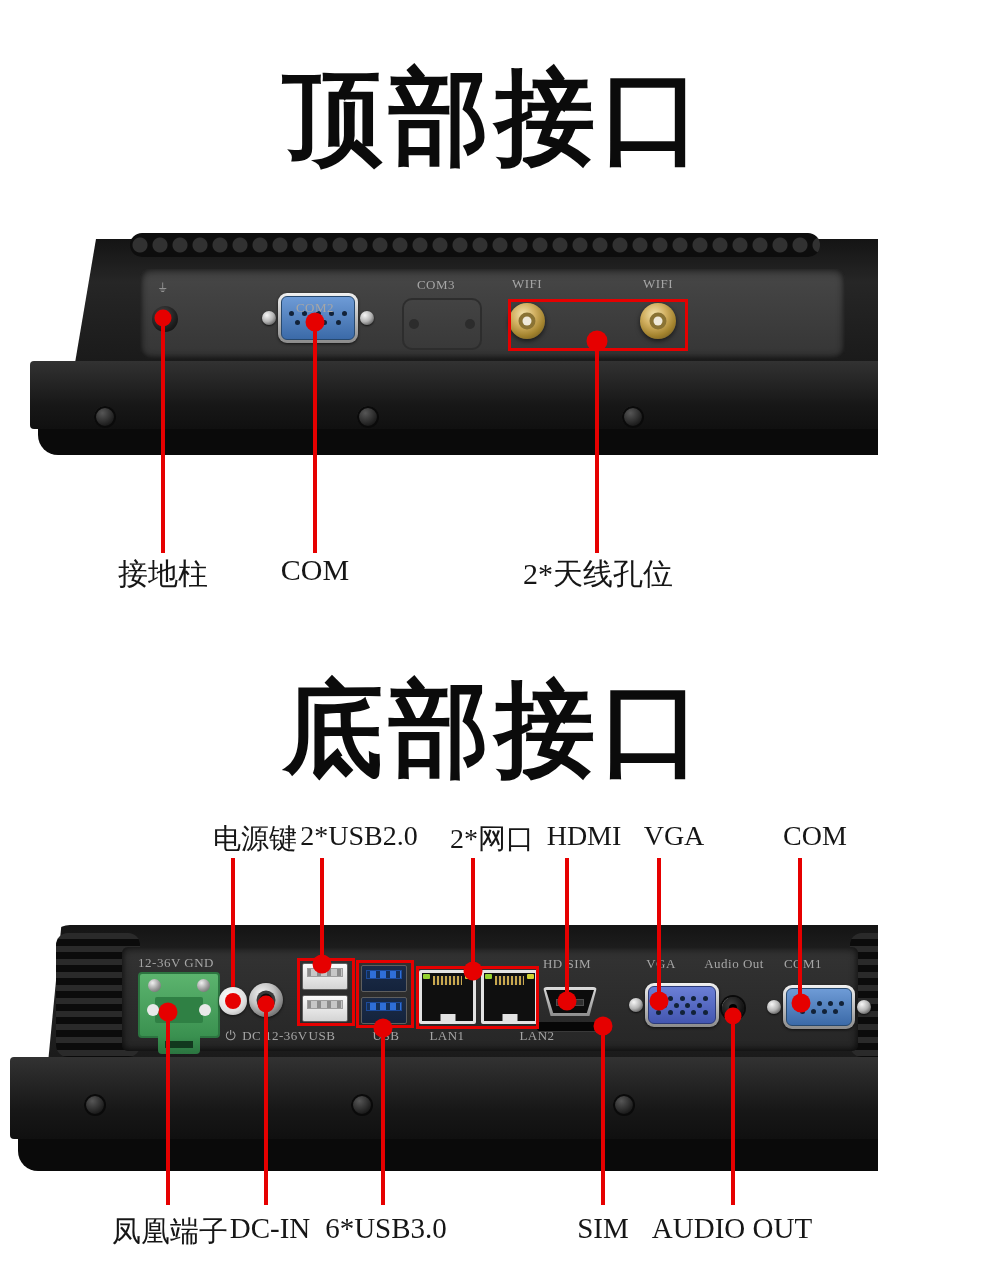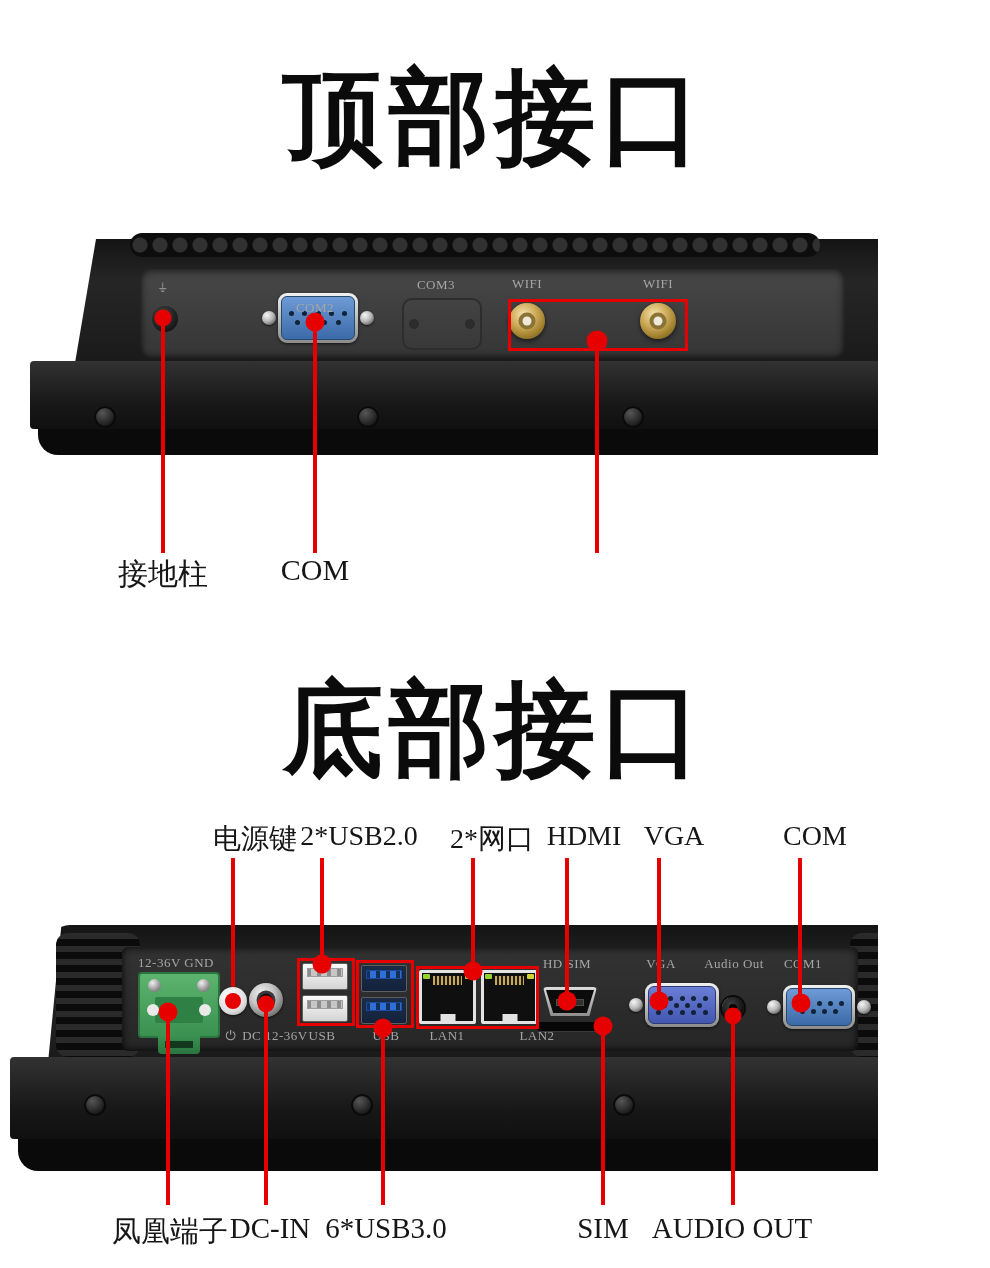--- a/index.html
+++ b/index.html
@@ -155,20 +155,21 @@
 
   <div class="rline" style="left:163px;top:318px;height:235px;"></div>
   <div class="rdot" style="left:163px;top:318px;width:17px;height:17px;"></div>
   <div class="rline" style="left:315px;top:322px;height:231px;"></div>
   <div class="rdot" style="left:315px;top:322px;width:19px;height:19px;"></div>
   <div class="rline" style="left:597px;top:341px;height:212px;"></div>
   <div class="rdot" style="left:597px;top:341px;width:21px;height:21px;"></div>
 
   <div class="clabel" style="left:163px;top:554px;">接地柱</div>
   <div class="clabel" style="left:315px;top:553px;">COM</div>
+  <div class="clabel" style="left:598px;top:554px;">2*天线孔位</div>
 
   <div class="big-title" style="top:664px;">底部接口</div>
 
   <div class="clabel sm" style="left:240px;top:820px;">电源键</div>
   <div class="clabel sm" style="left:344px;top:820px;">2*USB2.0</div>
   <div class="clabel sm" style="left:477px;top:820px;">2*网口</div>
   <div class="clabel sm" style="left:569px;top:820px;text-align:center;">HDMI</div>
   <div class="clabel sm" style="left:659px;top:820px;">VGA</div>
   <div class="clabel sm" style="left:800px;top:820px;">COM</div>
 

